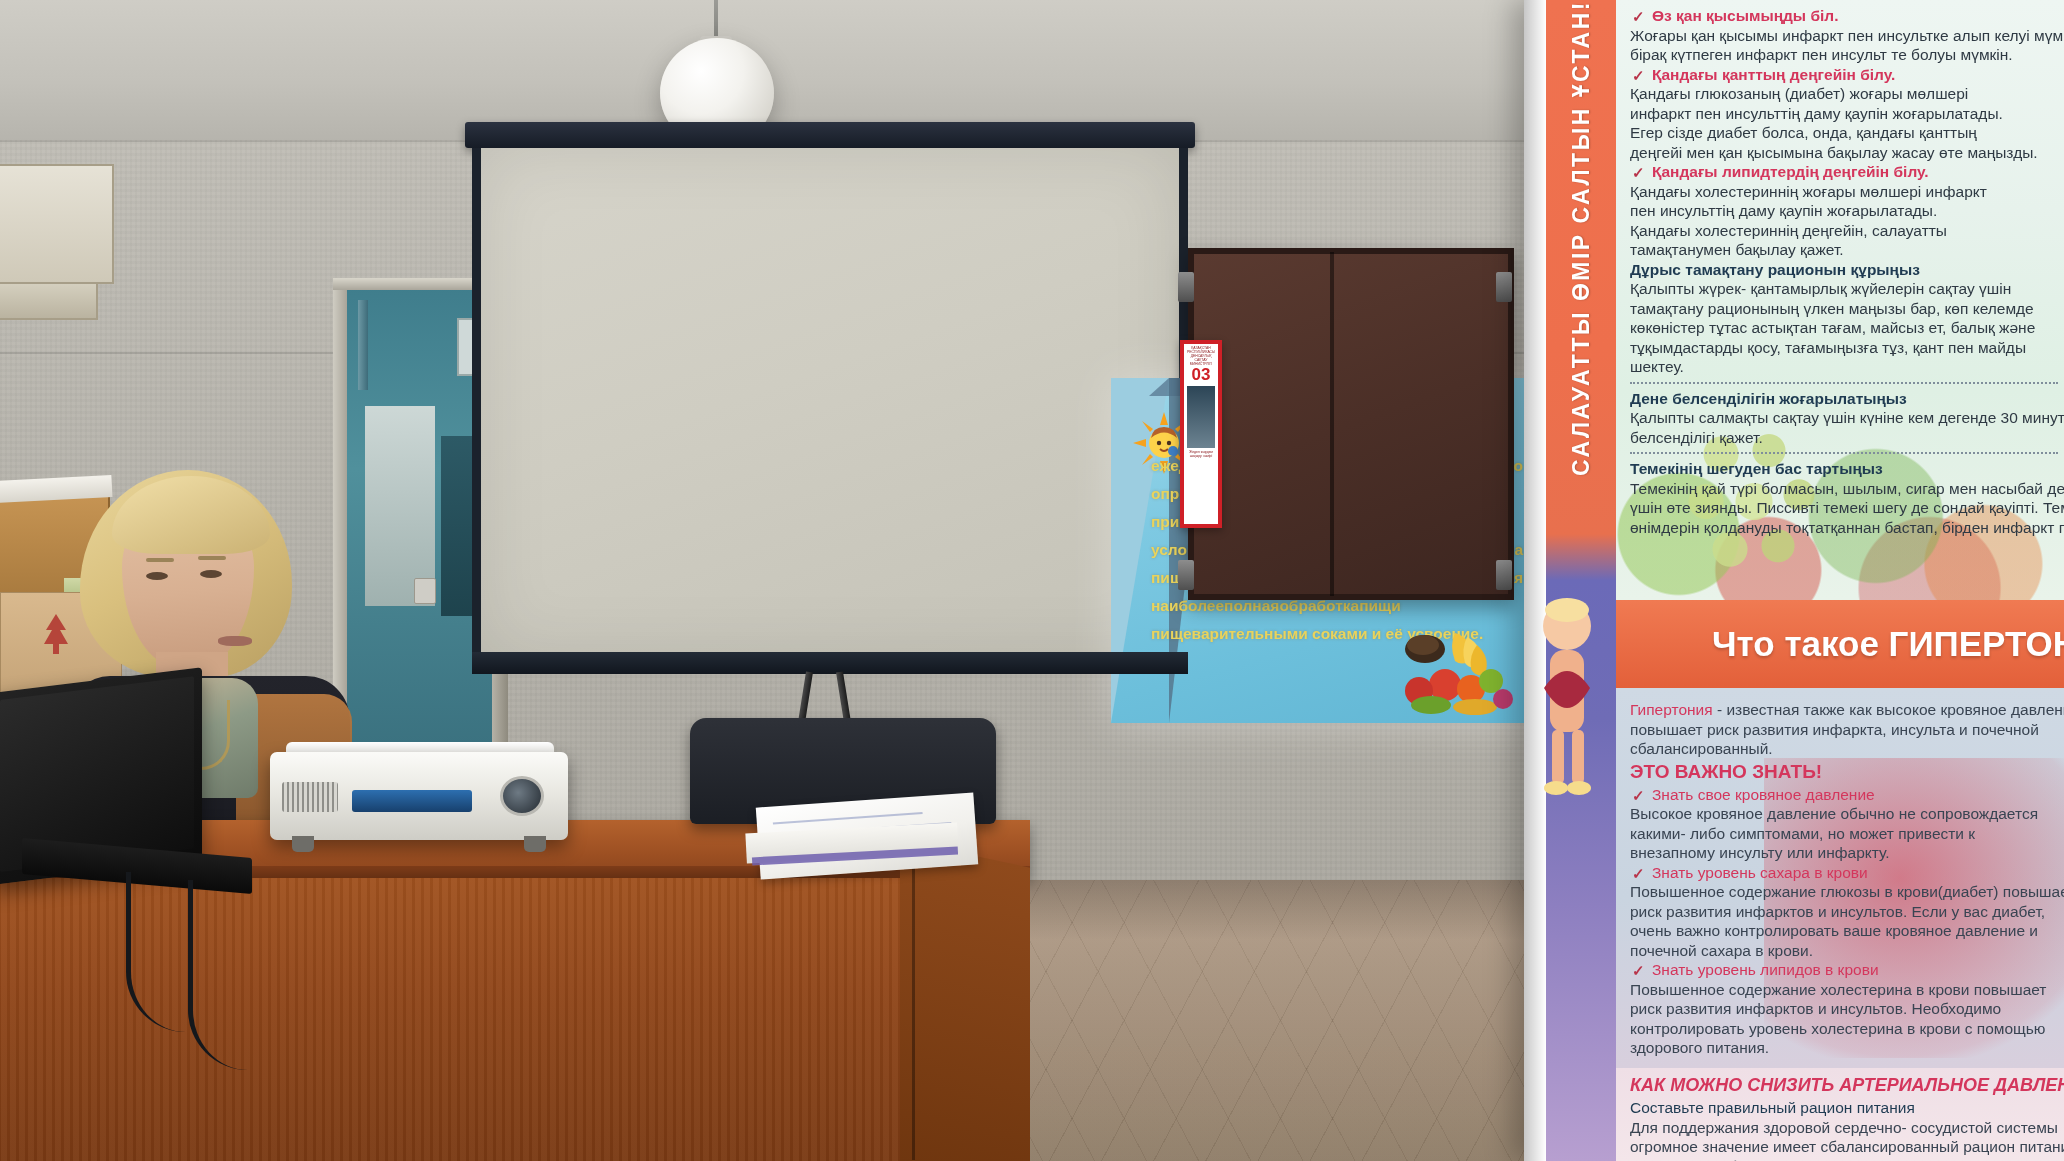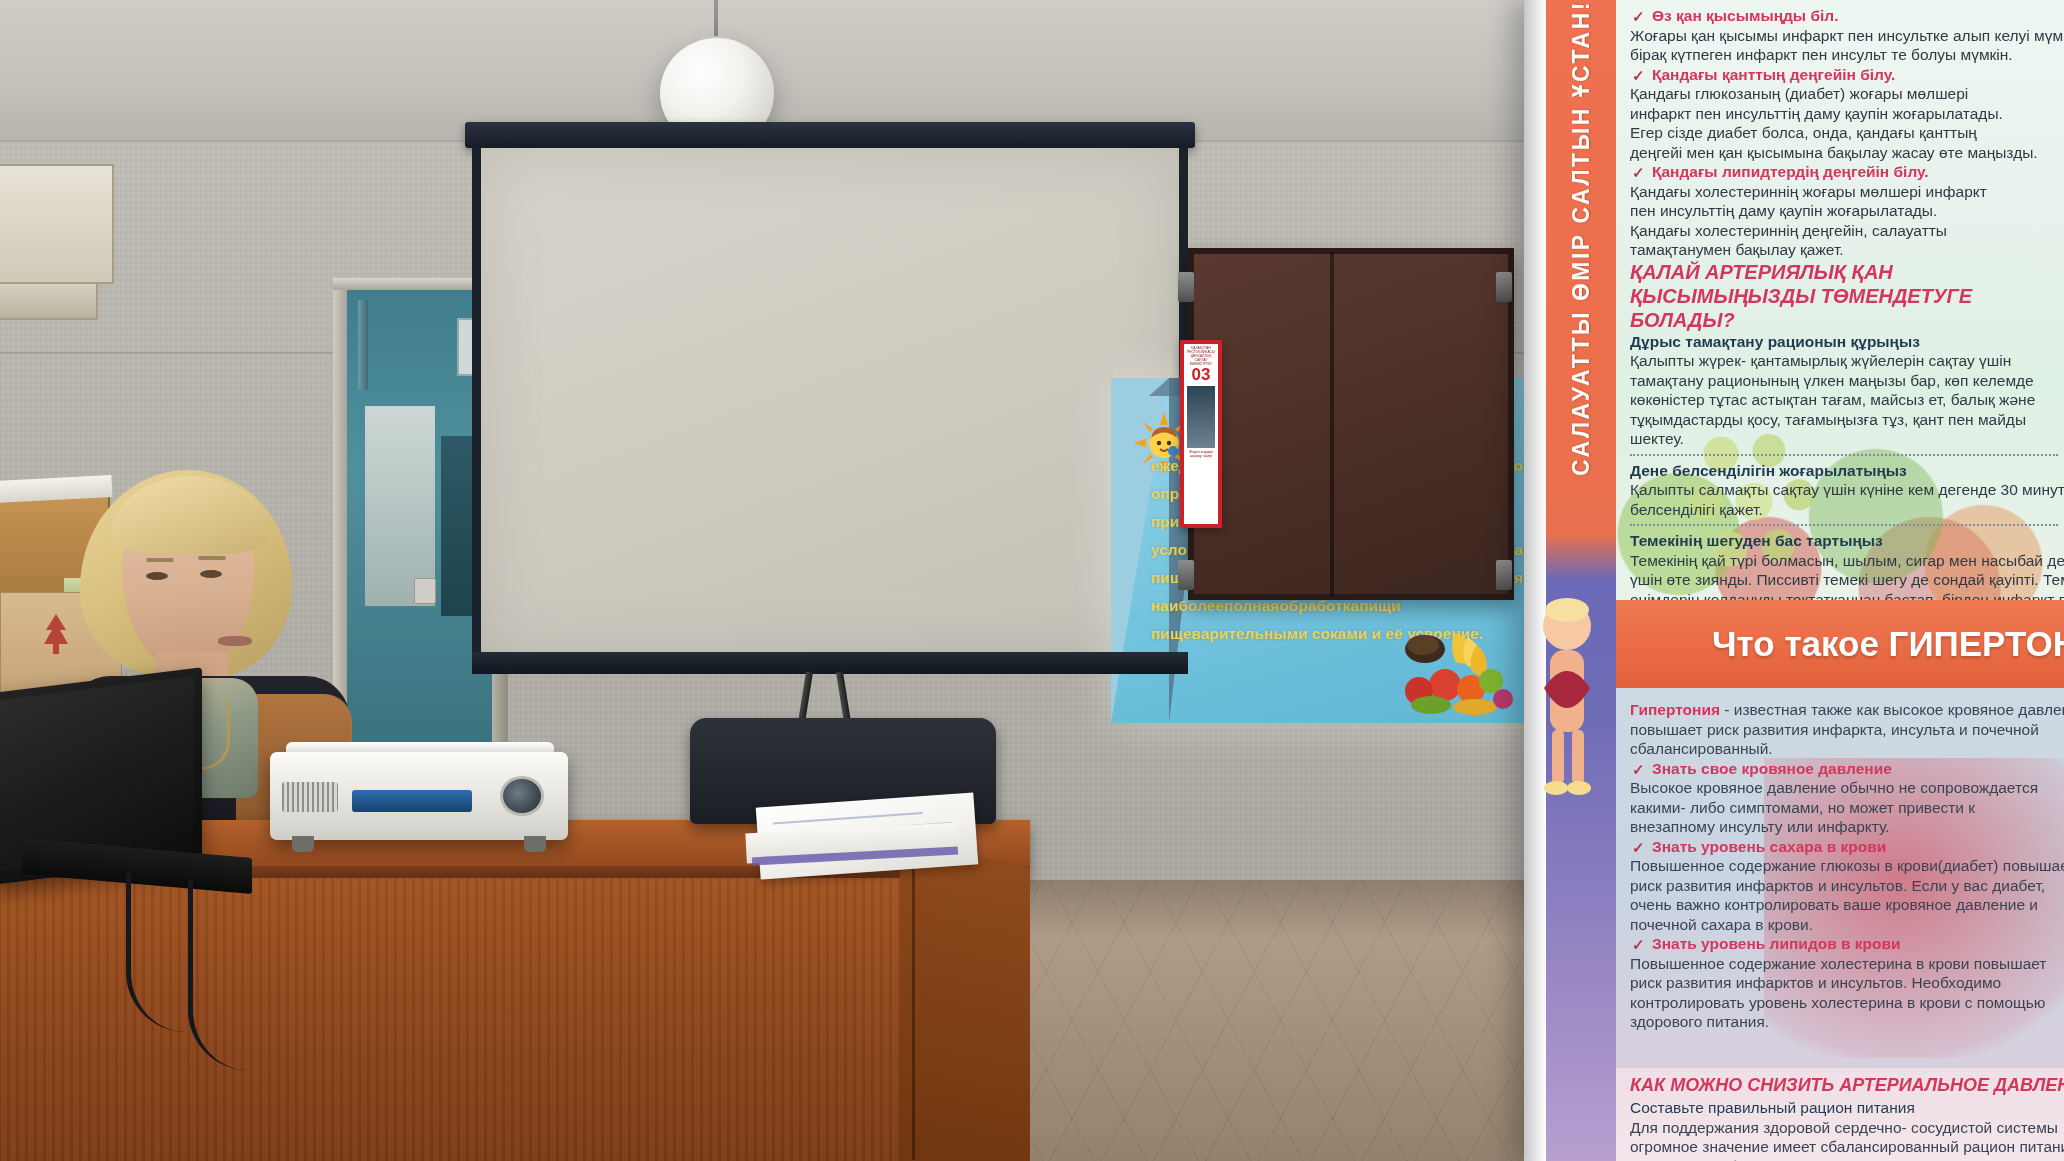--- a/index.html
+++ b/index.html
@@ -437,21 +437,21 @@
   .kz-text .dots {
     border-top: 2px dotted #7f8e9b; margin: 5px 6px 5px 0; height: 0;
   }
 
   .ru-text {
     position: relative; z-index: 3;
     padding: 12px 0 0 14px;
     color: #394452; font-size: 15.5px; line-height: 19.5px;
     white-space: nowrap;
   }
-  .ru-text .r-red { color: #d4365c; font-weight: 700; }
+  .ru-text .r-red { color: #d4365c; font-weight: 400; }
   .ru-text .hdr-red {
     color: #d4365c; font-weight: 700; font-size: 19px; line-height: 26px;
   }
   .ru-text .hdr-red-i {
     color: #d4365c; font-weight: 700; font-style: italic; font-size: 18px; line-height: 26px;
   }
   .ru-text .bullet-line { position: relative; padding-left: 22px; }
   .ru-text .chk {
     position: absolute; left: 2px; top: 1px; color: #b8344a; font-size: 15px; font-weight: 700;
   }
@@ -799,21 +799,20 @@
 
         <div class="bullet-line">
           <span class="chk">✓</span>
           <span class="b-red">Қандағы липидтердің деңгейін білу.</span>
         </div>
         <div>Қандағы холестериннің жоғары мөлшері инфаркт</div>
         <div>пен инсульттің даму қаупін жоғарылатады.</div>
         <div>Қандағы холестериннің деңгейін, салауатты</div>
         <div>тамақтанумен бақылау қажет.</div>
 
-        <div class="hdr-red" style="white-space:normal; width:400px;">ҚАЛАЙ АРТЕРИЯЛЫҚ ҚАН ҚЫСЫМЫҢЫЗДЫ ТӨМЕНДЕТУГЕ БОЛАДЫ?</div>
 
         <div class="b-dark">Дұрыс тамақтану рационын құрыңыз</div>
         <div>Қалыпты жүрек- қантамырлық жүйелерін сақтау үшін</div>
         <div>тамақтану рационының үлкен маңызы бар, көп келемде</div>
         <div>көкөністер тұтас астықтан тағам, майсыз ет, балық және</div>
         <div>тұқымдастарды қосу, тағамыңызға тұз, қант пен майды</div>
         <div>шектеу.</div>
 
         <div class="dots"></div>
 
@@ -851,20 +850,21 @@
     <div class="banner-sec sec-ru-body">
       <div class="ru-heart-bg"></div>
 
       <div class="ru-text">
         <div>
           <span class="r-red">Гипертония</span><span> - известная также как высокое кровяное давление,</span>
         </div>
         <div>повышает риск развития инфаркта, инсульта и почечной</div>
         <div>сбалансированный.</div>
 
+        <div class="hdr-red">ЭТО ВАЖНО ЗНАТЬ!</div>
 
         <div class="bullet-line">
           <span class="chk">✓</span>
           <span class="r-red">Знать свое кровяное давление</span>
         </div>
         <div>Высокое кровяное давление обычно не сопровождается</div>
         <div>какими- либо симптомами, но может привести к</div>
         <div>внезапному инсульту или инфаркту.</div>
 
         <div class="bullet-line">

